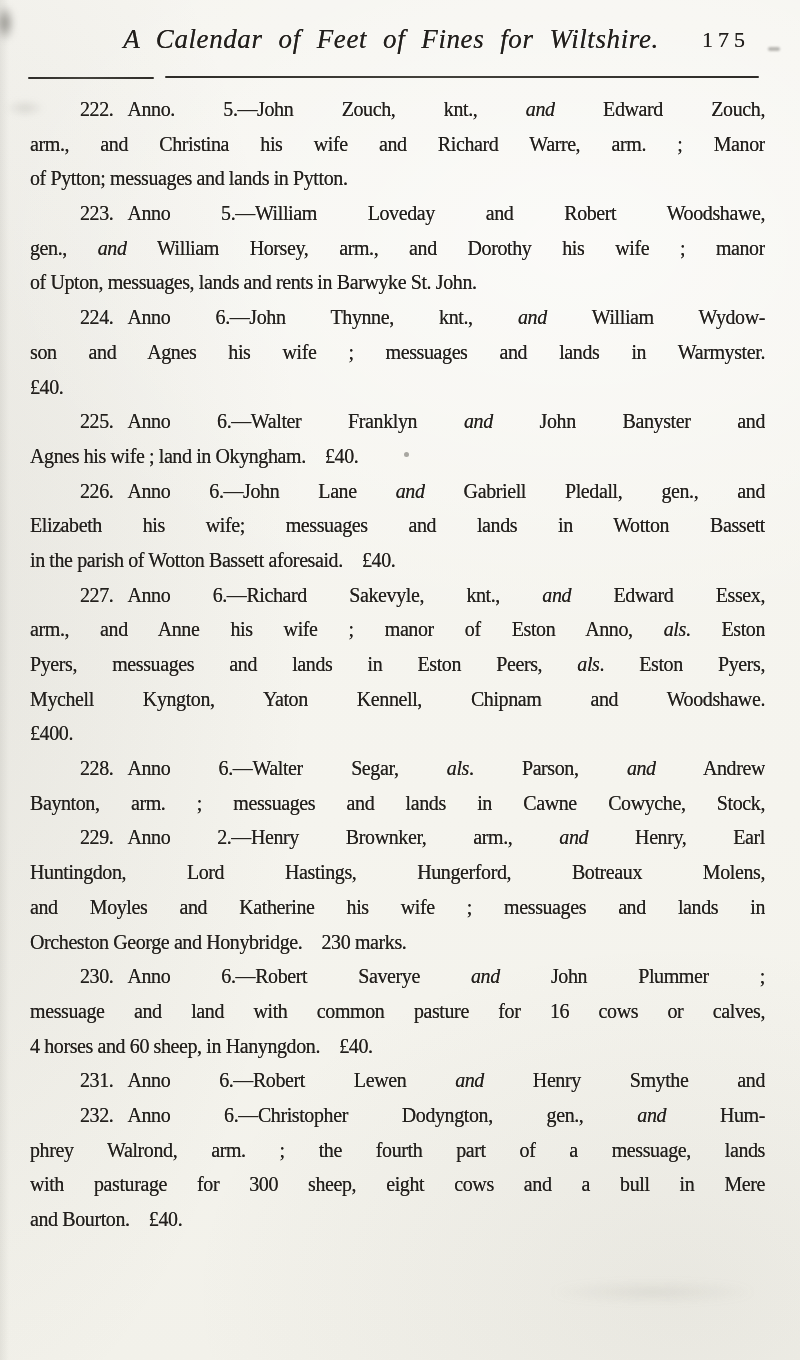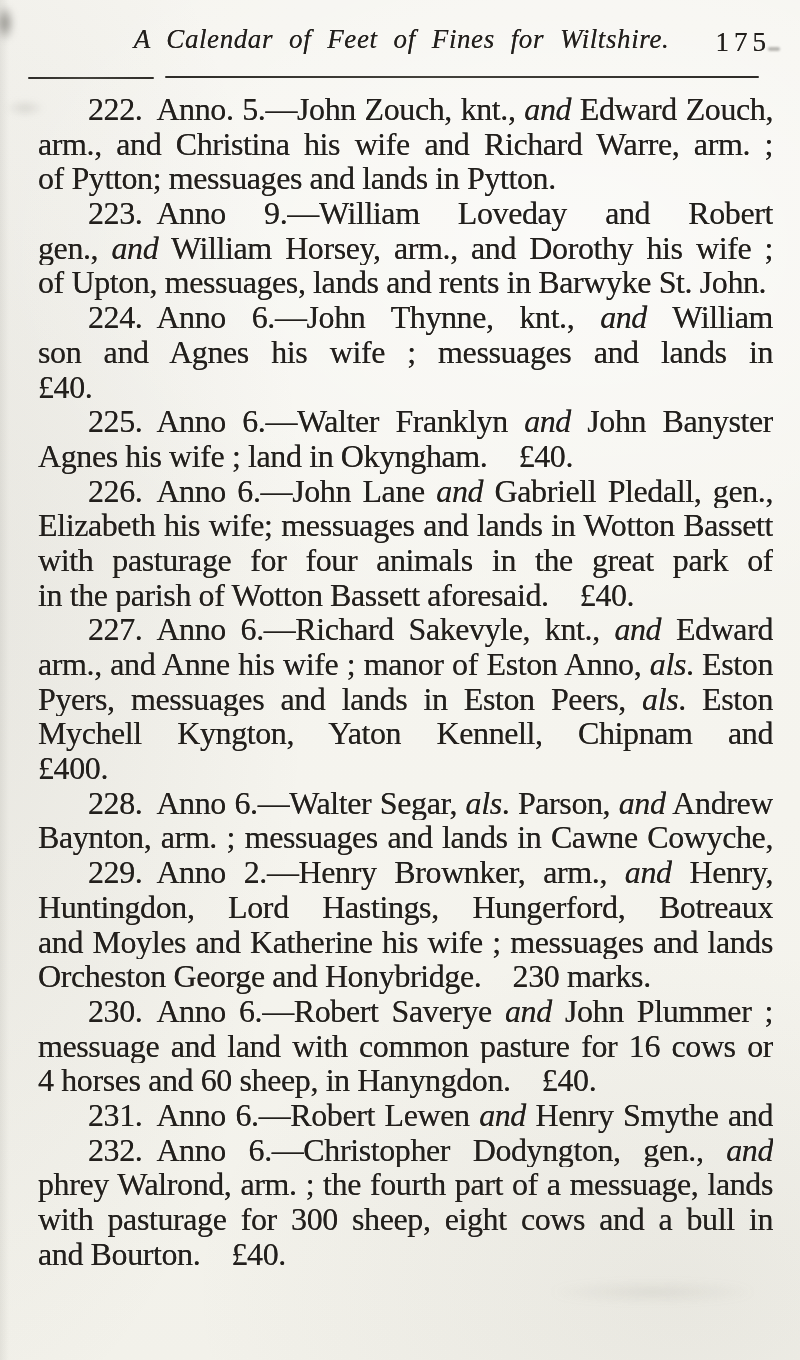--- a/index.html
+++ b/index.html
@@ -19,36 +19,36 @@
       radial-gradient(700px 500px at 85% 95%, rgba(120,116,106,0.08), rgba(120,116,106,0) 70%),
       linear-gradient(180deg, #f6f5f0 0%, #f5f4ee 60%, #f2f1ea 100%);
     overflow: hidden;
     font-family: "Liberation Serif", "DejaVu Serif", serif;
     color: var(--ink);
   }
 
   
   .header {
     position: absolute;
-    top: 24px; left: 30px; right: 27px;
+    top: 24px; left: 30px; right: 48px;
     height: 40px;
   }
   .title {
     position: absolute; left: 0; right: 0;
     text-align: center;
     font-style: italic;
     font-size: 27px;
     letter-spacing: 0.6px;
     word-spacing: 0.32em;
     white-space: nowrap;
     text-shadow: 0 0 0.4px rgba(34,31,28,0.85);
   }
   .pagenum {
     position: absolute; right: 2px; top: 3px;
-    font-size: 27px;
+    font-size: 22px;
     letter-spacing: 5px;
     text-shadow: 0 0 0.4px rgba(34,31,28,0.85);
   }
 
   
   .rule {
     position: absolute;
     top: 76px; left: 28px; width: 731px;
     display: flex; gap: 11px;
     height: 3px;
@@ -58,24 +58,23 @@
     background: linear-gradient(90deg, #2e2c28 0%, #44423c 45%, #2e2c28 100%);
     border-radius: 1px;
   }
   .rule .seg-a { width: 126px; margin-top: 1px; }
   .rule .seg-b { flex: 1; }
 
   
   .content {
     position: absolute;
     top: 92px; left: 30px; width: 735px;
-    font-size: 32px;
+    font-size: 20px;
     letter-spacing: -0.4px;
     text-shadow: 0 0 0.45px rgba(34,31,28,0.8);
-    margin-left: 8px;
   }
   .line {
     line-height: 34.7px;
     max-height: 34.7px;
     overflow: hidden;
     text-align: justify;
     text-align-last: justify;
     text-justify: inter-word;
   }
   .line.first { text-indent: 50px; }
@@ -116,37 +115,36 @@
     <div class="seg seg-b"></div>
   </div>
 
   <div class="content">
       <div>
         <div class="line first"><span class="num">222.</span><span>Anno. 5.—John Zouch, knt., </span><span class="it">and</span><span> Edward Zouch,</span></div>
         <div class="line"><span>arm., and Christina his wife and Richard Warre, arm. ; Manor</span></div>
         <div class="line last"><span>of Pytton; messuages and lands in Pytton.</span></div>
       </div>
       <div>
-        <div class="line first"><span class="num">223.</span><span>Anno 9.—William Loveday and Robert Woodshawe,</span></div>
+        <div class="line first"><span class="num">223.</span><span>Anno 5.—William Loveday and Robert Woodshawe,</span></div>
         <div class="line"><span>gen., </span><span class="it">and</span><span> William Horsey, arm., and Dorothy his wife ; manor</span></div>
         <div class="line last"><span>of Upton, messuages, lands and rents in Barwyke St. John.</span></div>
       </div>
       <div>
         <div class="line first"><span class="num">224.</span><span>Anno 6.—John Thynne, knt., </span><span class="it">and</span><span> William Wydow-</span></div>
         <div class="line"><span>son and Agnes his wife ; messuages and lands in Warmyster.</span></div>
         <div class="line last"><span>£40.</span></div>
       </div>
       <div>
         <div class="line first"><span class="num">225.</span><span>Anno 6.—Walter Franklyn </span><span class="it">and</span><span> John Banyster and</span></div>
         <div class="line last"><span>Agnes his wife ; land in Okyngham.  £40.</span></div>
       </div>
       <div>
         <div class="line first"><span class="num">226.</span><span>Anno 6.—John Lane </span><span class="it">and</span><span> Gabriell Pledall, gen., and</span></div>
         <div class="line"><span>Elizabeth his wife; messuages and lands in Wotton Bassett</span></div>
-        <div class="line"><span>with pasturage for four animals in the great park of Vasterne,</span></div>
         <div class="line last"><span>in the parish of Wotton Bassett aforesaid.  £40.</span></div>
       </div>
       <div>
         <div class="line first"><span class="num">227.</span><span>Anno 6.—Richard Sakevyle, knt., </span><span class="it">and</span><span> Edward Essex,</span></div>
         <div class="line"><span>arm., and Anne his wife ; manor of Eston Anno, </span><span class="it">als</span><span>. Eston</span></div>
         <div class="line"><span>Pyers, messuages and lands in Eston Peers, </span><span class="it">als</span><span>. Eston Pyers,</span></div>
         <div class="line"><span>Mychell Kyngton, Yaton Kennell, Chipnam and Woodshawe.</span></div>
         <div class="line last"><span>£400.</span></div>
       </div>
       <div>

